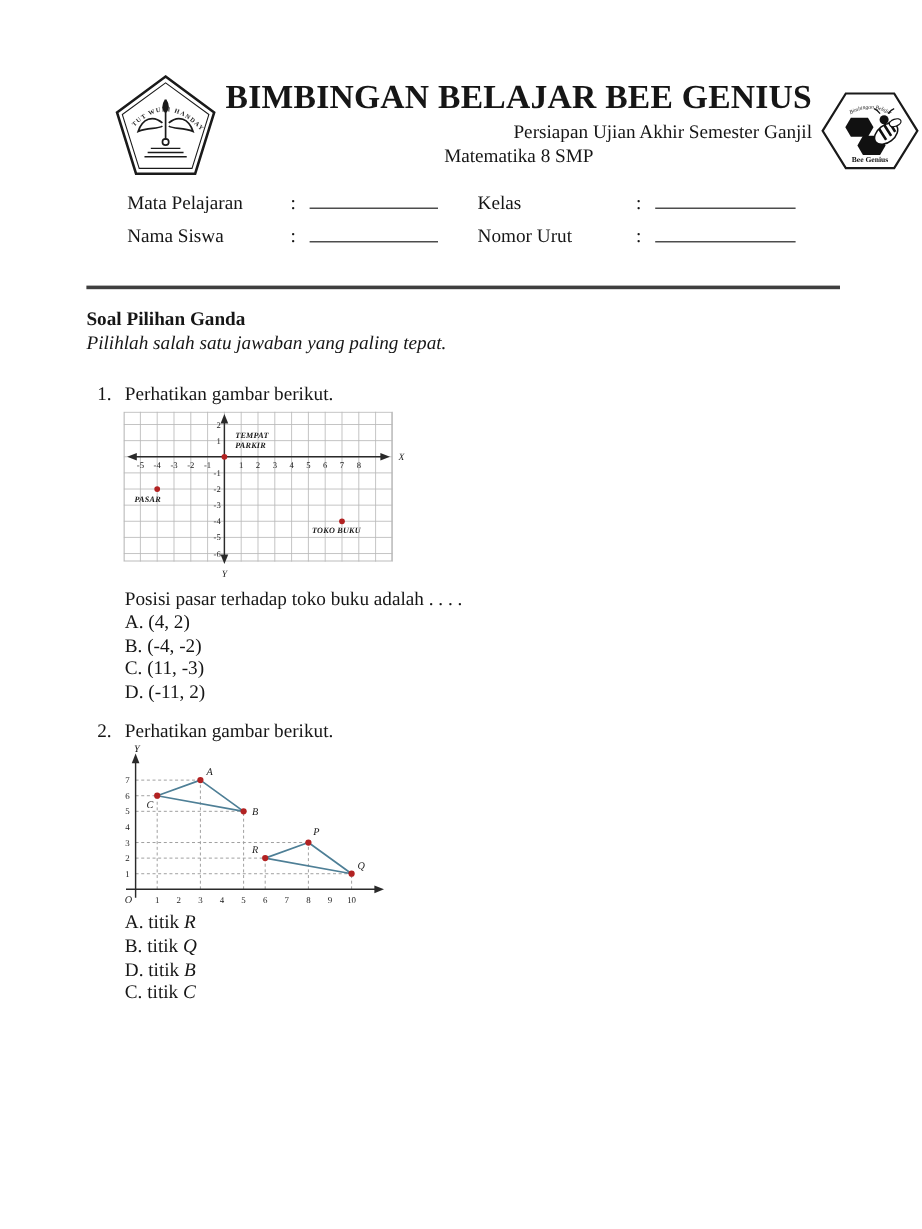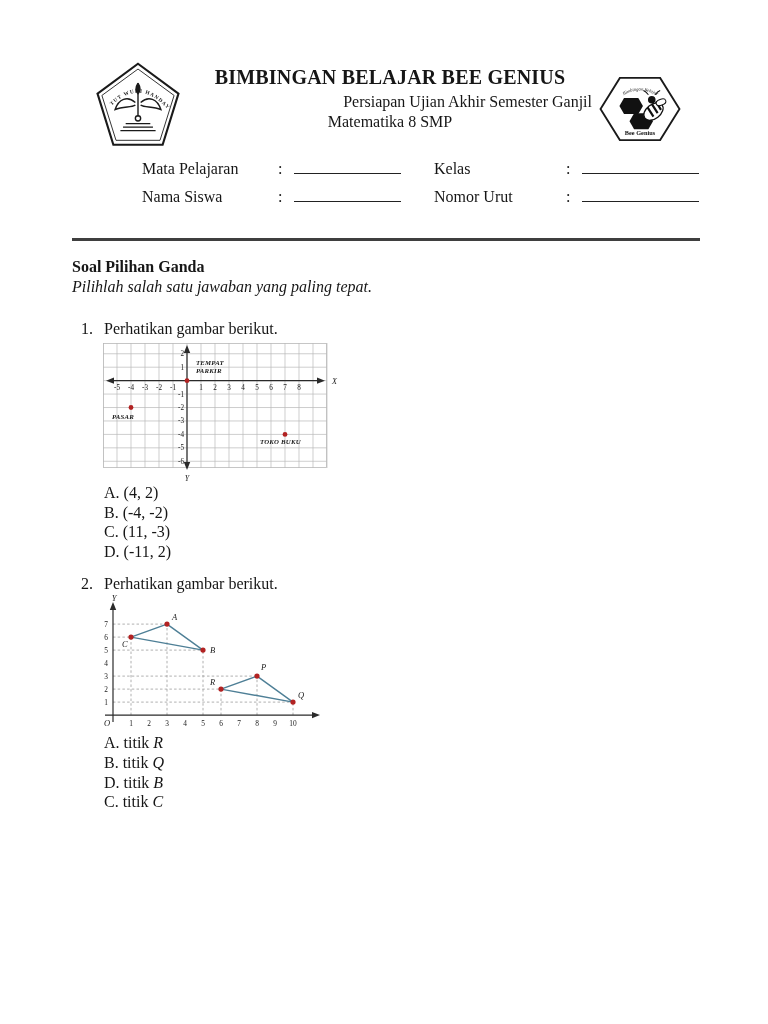--- a/index.html
+++ b/index.html
@@ -6,26 +6,26 @@
   .page{
     position:relative;width:768px;height:1024px;background:#fff;
     font-family:"Liberation Serif","DejaVu Serif",serif;color:#161616;
     overflow:hidden;
   }
   
   .header{display:flex;align-items:flex-start;padding:62px 86px 0 94px;gap:6px;}
   .logo-left{flex:0 0 auto;}
   .logo-right{flex:0 0 auto;margin-top:8px;}
   .hcenter{flex:1;text-align:center;padding-top:4px;}
-  .title{font-size:20px;font-weight:bold;letter-spacing:.2px;white-space:nowrap;}
+  .title{font-size:28px;font-weight:bold;letter-spacing:.2px;white-space:nowrap;}
   .subtitle{font-size:16px;margin-top:4px;text-align:right;}
   .subtitle2{font-size:16px;margin-top:2px;}
   
   .form{margin:10px 0 0 106px;font-size:16px;}
-  .form-row{display:flex;align-items:baseline;height:28px;margin-left:36px;}
+  .form-row{display:flex;align-items:baseline;height:28px;}
   .fl1{width:136px;}
   .fc{width:16px;}
   .fblank{width:107px;border-bottom:1.4px solid #222;height:13px;}
   .fgap{width:33px;}
   .fl2{width:132px;}
   .fblank2{width:117px;border-bottom:1.4px solid #222;height:13px;}
   
   .rule{margin:22px 0 0 72px;width:628px;border-top:3px solid #3f3f3f;}
   
   .intro{margin:16px 0 0 72px;font-size:16px;line-height:20px;}
@@ -191,20 +191,21 @@
         <text x="81" y="107.33870967741935" font-size="7.2" text-anchor="end" fill="#1a1a1a">-5</text>
         <text x="81" y="120.77956989247312" font-size="7.2" text-anchor="end" fill="#1a1a1a">-6</text>
         <circle cx="84" cy="37.63440860215053" r="2.4" fill="#b22222"></circle>
         <text x="93" y="21.63440860215053" font-size="6.8" font-style="italic" font-weight="bold" letter-spacing="0.2" fill="#1a1a1a">TEMPAT</text>
         <text x="93" y="30.43440860215053" font-size="6.8" font-style="italic" font-weight="bold" letter-spacing="0.2" fill="#1a1a1a">PARKIR</text>
         <circle cx="28" cy="64.51612903225805" r="2.4" fill="#b22222"></circle>
         <text x="9" y="75.51612903225805" font-size="6.8" font-style="italic" font-weight="bold" letter-spacing="0.2" fill="#1a1a1a">PASAR</text>
         <circle cx="182" cy="91.39784946236558" r="2.4" fill="#b22222"></circle>
         <text x="157" y="101.39784946236558" font-size="6.8" font-style="italic" font-weight="bold" letter-spacing="0.2" fill="#1a1a1a">TOKO BUKU</text>
       </svg>
+    <div class="qtext">Posisi pasar terhadap toko buku adalah . . . .</div>
     <div class="opts">
       <div class="opt"><span>A.</span> <span>(4, 2)</span></div>
       <div class="opt"><span>B.</span> <span>(-4, -2)</span></div>
       <div class="opt"><span>C.</span> <span>(11, -3)</span></div>
       <div class="opt"><span>D.</span> <span>(-11, 2)</span></div>
     </div>
   </div>
 
   <div class="question q2">
     <div class="qprompt">

